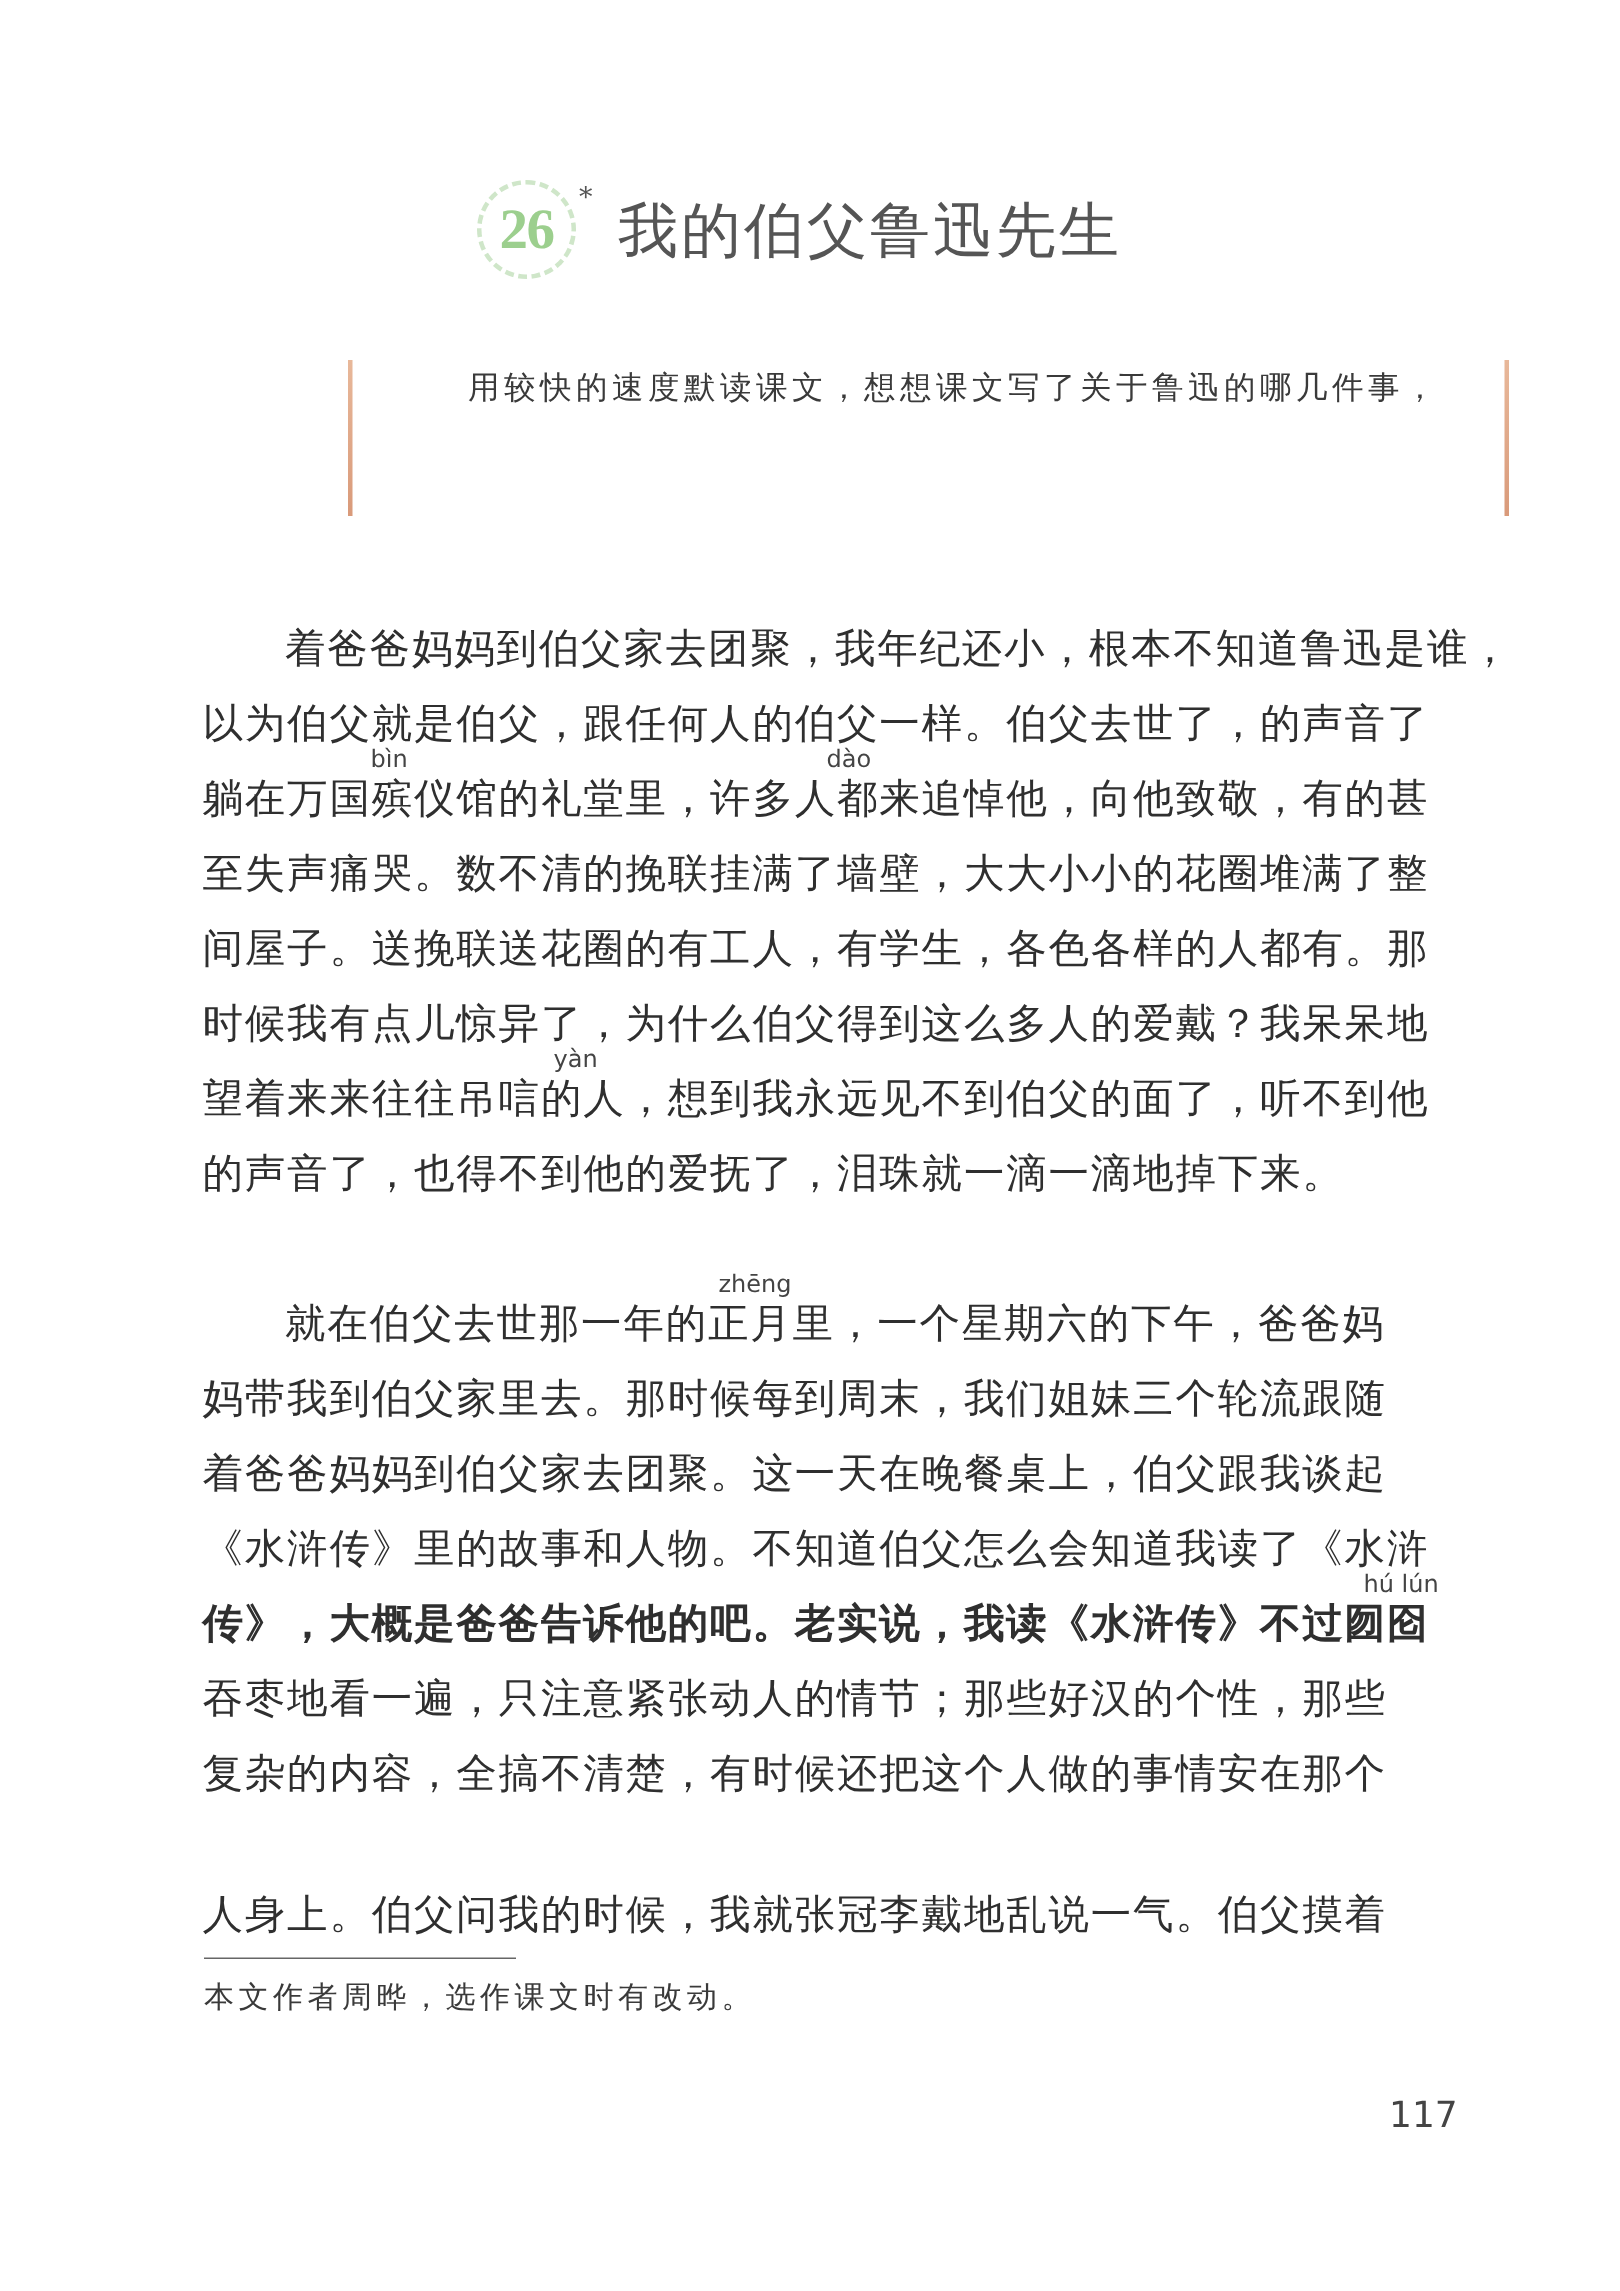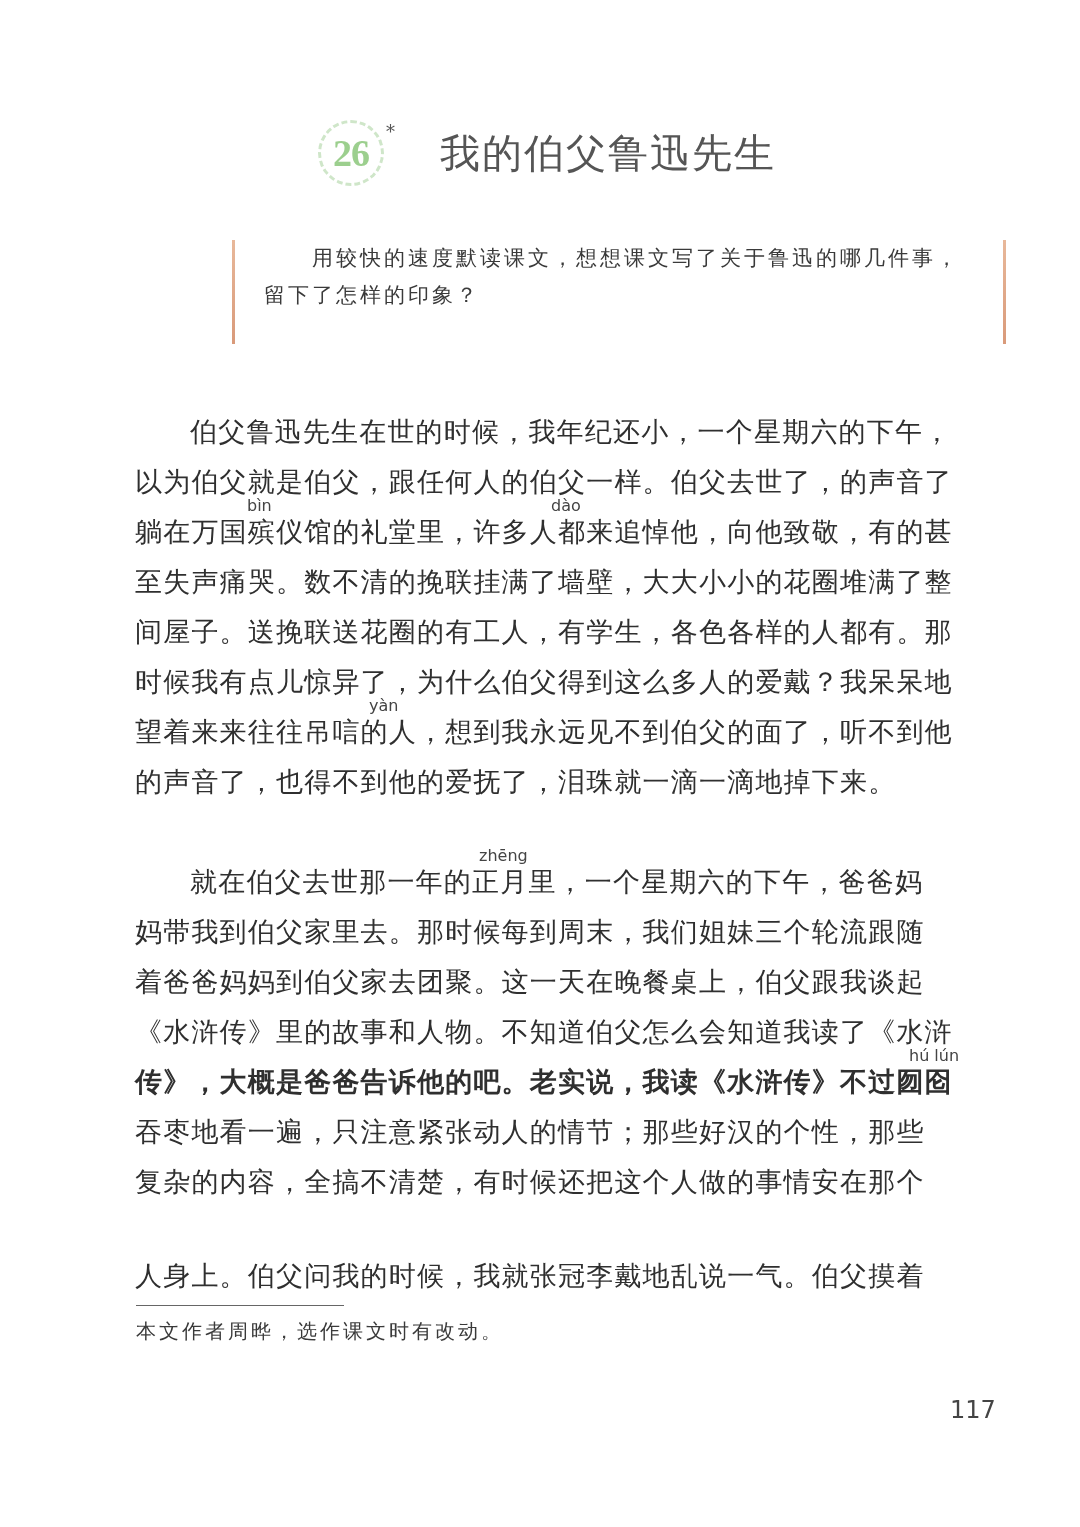--- a/index.html
+++ b/index.html
@@ -18,21 +18,21 @@
     display: flex; align-items: center; justify-content: center;
   }
   .lesson-num {
     font-family: "Liberation Serif", "DejaVu Serif", serif;
     font-size: 38px; color: #9ccf8e; font-weight: bold; letter-spacing: -1px;
   }
   .lesson-star {
     position: absolute; top: -2px; right: -14px; font-size: 18px; color: #555;
   }
   .title-text {
-    margin-left: 56px; font-size: 40px; color: #555555; letter-spacing: 2px;
+    margin-left: 28px; font-size: 40px; color: #555555; letter-spacing: 2px;
     font-family: "DejaVu Sans", "Liberation Sans", sans-serif; font-weight: normal;
   }
   .prompt-box {
     position: absolute; top: 240px; left: 188px; width: 774px; height: 104px; margin-left: 44px;
   }
   .prompt-bar {
     position: absolute; top: 0; width: 3px; height: 100%;
     background: linear-gradient(#e8b89a, #d99a7a);
   }
   .prompt-bar.left { left: 0; }
@@ -56,45 +56,43 @@
   .footnote-rule {
     position: absolute; top: 1305px; left: 136px; width: 208px; height: 1px; background: #666;
   }
   .footnote {
     position: absolute; top: 1318px; left: 136px; font-size: 20px; color: #3a3a3a;
     letter-spacing: 3px; font-family: "DejaVu Serif", serif;
   }
   .page-number {
     position: absolute; top: 1396px; left: 926px; font-size: 24px; color: #444;
     font-family: "DejaVu Sans", sans-serif;
-    margin-left: 24px;
   }
 </style>
 </head>
 <body>
 
 <div class="title-wrap">
   <div class="lesson-badge">
     <span class="lesson-num">26</span>
     <span class="lesson-star">*</span>
   </div>
   <div class="title-text">我的伯父鲁迅先生</div>
 </div>
 
 <div class="prompt-box">
   <div class="prompt-bar left"></div>
   <div class="prompt-bar right"></div>
   <div class="prompt-text">
     <div><span class="indent"></span><span>用较快的速度默读课文，想想课文写了关于鲁迅的哪几件事，</span></div>
-    <div>留下了怎样的印象？</div>
   </div>
 </div>
 
 <div class="body-text" style="top:0;">
-  <div class="line" style="top:414px; left:55px;">伯父鲁迅先生在世的时候，我年纪还小，一个星期六的下午，</div>
+  <div class="line" style="top:414px; left:55px;">着爸爸妈妈到伯父家去团聚，我年纪还小，根本不知道鲁迅是谁，</div>
   <div class="line" style="top:464px;">以为伯父就是伯父，跟任何人的伯父一样。伯父去世了，的声音了</div>
   <span class="pinyin" style="top:496px; left:112px;">bìn</span>
   <span class="pinyin" style="top:496px; left:416px;">dào</span>
   <div class="line" style="top:514px;">躺在万国殡仪馆的礼堂里，许多人都来追悼他，向他致敬，有的甚</div>
   <div class="line" style="top:564px;">至失声痛哭。数不清的挽联挂满了墙壁，大大小小的花圈堆满了整</div>
   <div class="line" style="top:614px;">间屋子。送挽联送花圈的有工人，有学生，各色各样的人都有。那</div>
   <div class="line" style="top:664px;">时候我有点儿惊异了，为什么伯父得到这么多人的爱戴？我呆呆地</div>
   <span class="pinyin" style="top:696px; left:198px;margin-left:36px;">yàn</span>
   <div class="line" style="top:714px;">望着来来往往吊唁的人，想到我永远见不到伯父的面了，听不到他</div>
   <div class="line" style="top:764px;">的声音了，也得不到他的爱抚了，泪珠就一滴一滴地掉下来。</div>

